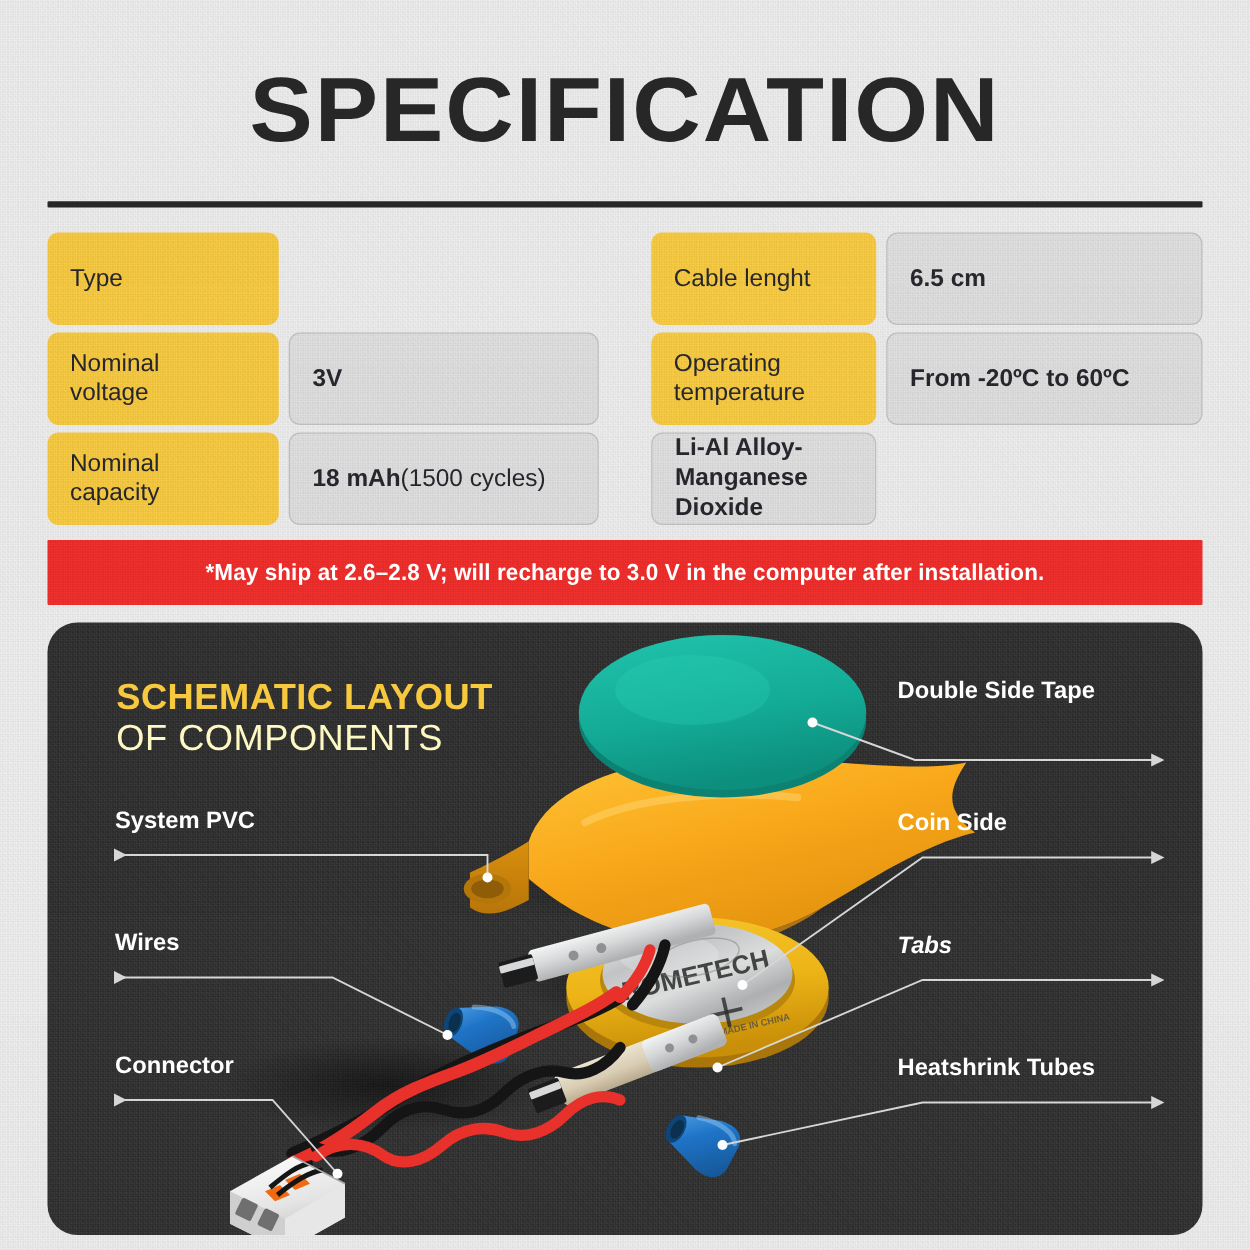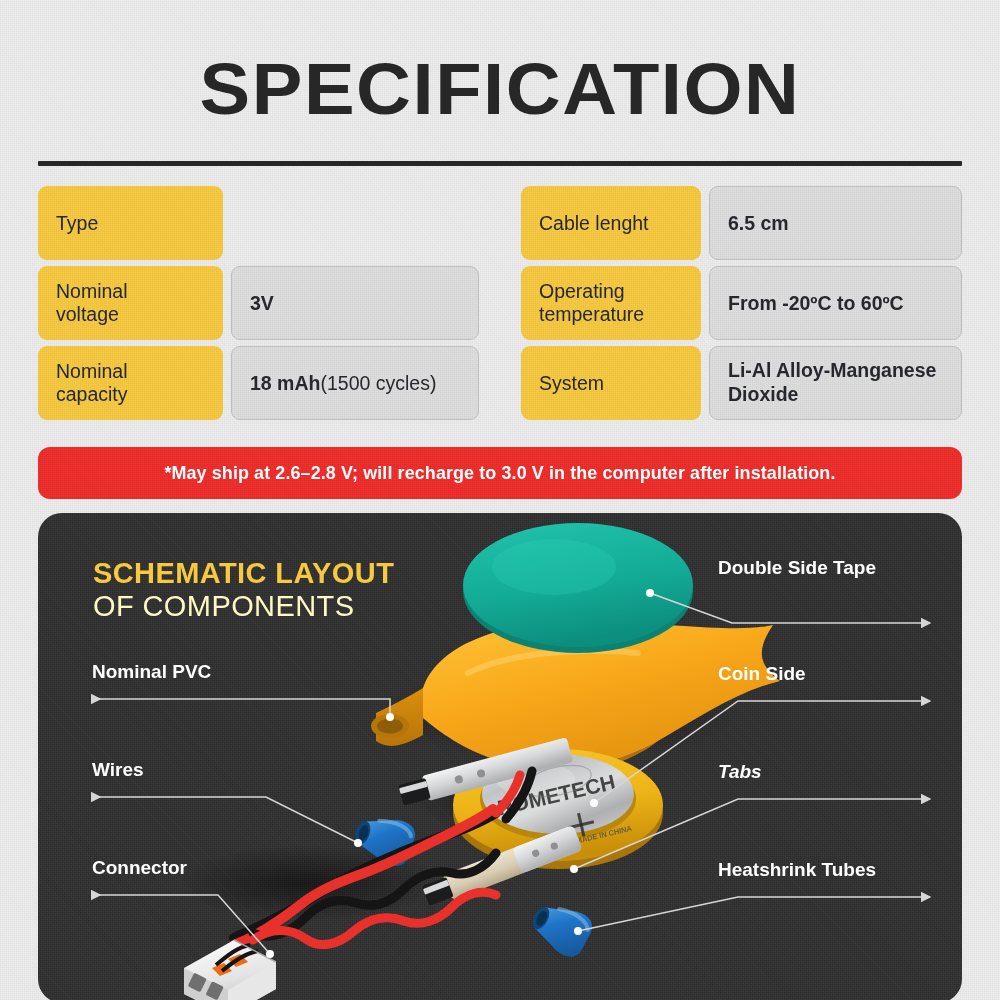--- a/index.html
+++ b/index.html
@@ -115,24 +115,24 @@
   .val .sub {
     font-weight: 400;
     display: block;
   }
 
   .val .stack { display: block; }
 
   
   .banner {
     position: relative;
-    margin-top: 27px;
+    margin-top: 12px;
     height: 52px;
     background: #ee2b29;
-    border-radius: 12px;
+    border-radius: 1px;
     display: flex;
     align-items: center;
     justify-content: center;
     overflow: hidden;
   }
   .banner-text {
     position: relative;
     z-index: 2;
     color: #ffffff;
     font-size: 18.5px;
@@ -251,21 +251,20 @@
 
       <div class="row2">
         <div class="cell key noise-light">
             <span style="white-space:pre-line">Operating
 temperature</span>
           </div>
         <div class="cell val noise-light">From -20ºC to 60ºC</div>
       </div>
 
       <div class="row2">
-        <div class="cell key noise-light">System</div>
         <div class="cell val noise-light" style="line-height:1.22">Li-Al Alloy-Manganese Dioxide</div>
       </div>
     </div>
   </div>
 
   <div class="banner noise-red">
     <span class="banner-text">*May ship at 2.6–2.8 V; will recharge to 3.0 V in the computer after installation.</span>
   </div>
 
   <div class="panel noise-dark">
@@ -475,21 +474,21 @@
         <circle cx="540" cy="418" r="4"></circle>
       </g>
     </svg>
 
     <div class="panel-inner">
       <div class="sch-title">
         <span class="l1">SCHEMATIC LAYOUT</span>
         <span class="l2">OF COMPONENTS</span>
       </div>
 
-      <div class="callout-label" style="left:54px; top:148px;">Nominal PVC</div>
+      <div class="callout-label" style="left:54px; top:148px;">System PVC</div>
       <div class="callout-label" style="left:54px; top:246px;">Wires</div>
       <div class="callout-label" style="left:54px; top:344px;">Connector</div>
 
       <div class="callout-label" style="left:680px; top:44px;">Double Side Tape</div>
       <div class="callout-label" style="left:680px; top:150px;">Coin Side</div>
       <div class="callout-label" style="left:680px; top:248px;font-style:italic;">Tabs</div>
       <div class="callout-label" style="left:680px; top:346px;">Heatshrink Tubes</div>
     </div>
   </div>
 </div>

